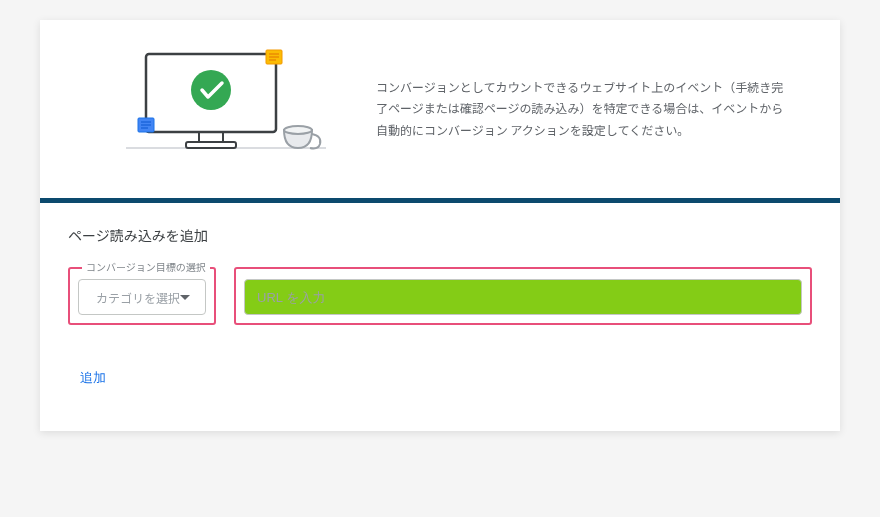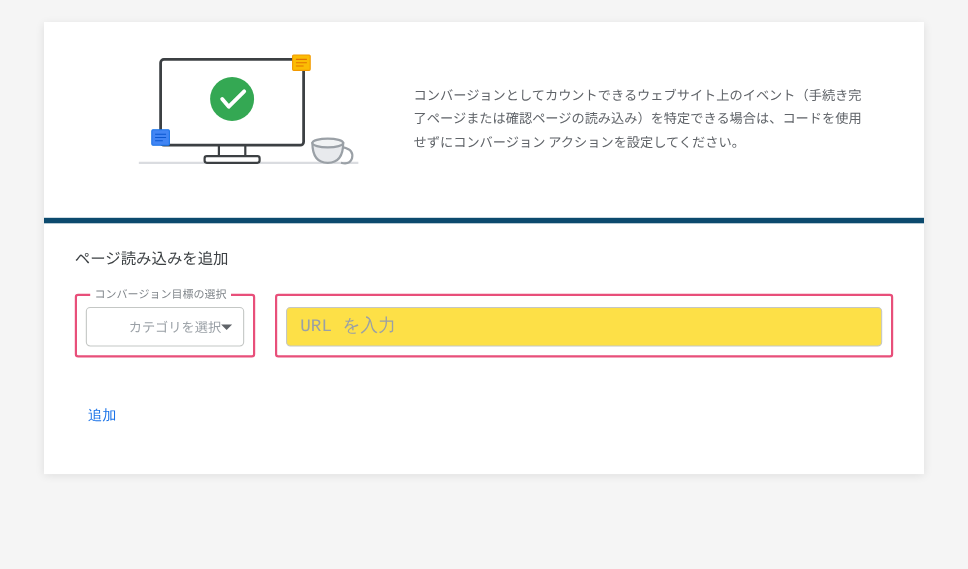--- a/index.html
+++ b/index.html
@@ -57,65 +57,64 @@
       gap: 18px;
       align-items: flex-start;
       margin-bottom: 40px;
     }
     .highlight-box {
       border: 2px solid #e84f7a;
       border-radius: 3px;
       padding: 10px 8px 8px 8px;
       position: relative;
     }
-    .highlight-box.small { width: 164px; }
+    .highlight-box.small { width: 148px; }
     .highlight-box.mid   { width: 176px; }
     .highlight-box.wide  { width: 390px; flex:1; }
     .field-legend {
       position: absolute;
       top: -2px;
       left: 12px;
       background: #fff;
       padding: 0 4px;
       font-size: 10px;
       color: #80868b;
       line-height: 1;
       transform: translateY(-50%);
       z-index: 2;
     }
     .select-box {
       border: 1px solid #c4c7c5;
       border-radius: 4px;
       height: 36px;
       display: flex;
       align-items: center;
-      justify-content: flex-end;
+      justify-content: center;
       padding: 0 10px 0 12px;
       font-size: 12px;
       color: #3c4043;
       background: #fff;
       cursor: pointer;
     }
     .select-box .placeholder { color: #9aa0a6; }
     .caret {
       width: 0; height: 0;
       border-left: 5px solid transparent;
       border-right: 5px solid transparent;
       border-top: 5px solid #5f6368;
     }
     .input-box {
       border: 1px solid #c4c7c5;
       border-radius: 4px;
       height: 36px;
       width: 100%;
       padding: 0 12px;
-      font-size: 16px;
+      font-size: 13px;
       color: #3c4043;
-      background: #fde047;
-      font-family: Liberation Mono, monospace;
+      background: #84cc16;
     }
     .input-box::placeholder { color: #9aa0a6; }
     .actions {
       display: flex;
       gap: 40px;
       padding-left: 10px;
     }
     .text-btn {
       background: none;
       border: none;
@@ -153,21 +152,21 @@
           <rect x="12" y="70" width="16" height="14" rx="1" fill="#4285f4" stroke="#1a73e8" stroke-width="1"></rect>
           <line x1="15" y1="74" x2="25" y2="74" stroke="#0b57d0" stroke-width="1"></line>
           <line x1="15" y1="77" x2="25" y2="77" stroke="#0b57d0" stroke-width="1"></line>
           <line x1="15" y1="80" x2="22" y2="80" stroke="#0b57d0" stroke-width="1"></line>
 
           <path d="M158,82 q0,18 14,18 q14,0 14,-18 z" fill="#e8eaed" stroke="#9aa0a6" stroke-width="2"></path>
           <ellipse cx="172" cy="82" rx="14" ry="4" fill="#f1f3f4" stroke="#9aa0a6" stroke-width="2"></ellipse>
           <path d="M186,86 q10,2 8,10 q-2,6 -10,4" fill="none" stroke="#9aa0a6" stroke-width="2"></path>
         </svg>
       </div>
-      <div class="hero-text">コンバージョンとしてカウントできるウェブサイト上のイベント（手続き完了ページまたは確認ページの読み込み）を特定できる場合は、コードを使用せずにコンバージョン アクションを設定してください。</div>
+      <div class="hero-text">コンバージョンとしてカウントできるウェブサイト上のイベント（手続き完了ページまたは確認ページの読み込み）を特定できる場合は、イベントから自動的にコンバージョン アクションを設定してください。</div>
     </div>
   </div>
 
   <div class="form-panel">
     <div class="panel-title">ページ読み込みを追加</div>
 
     <div class="fields-row">
 
       <div class="highlight-box small">
         <span class="field-legend">コンバージョン目標の選択</span>

